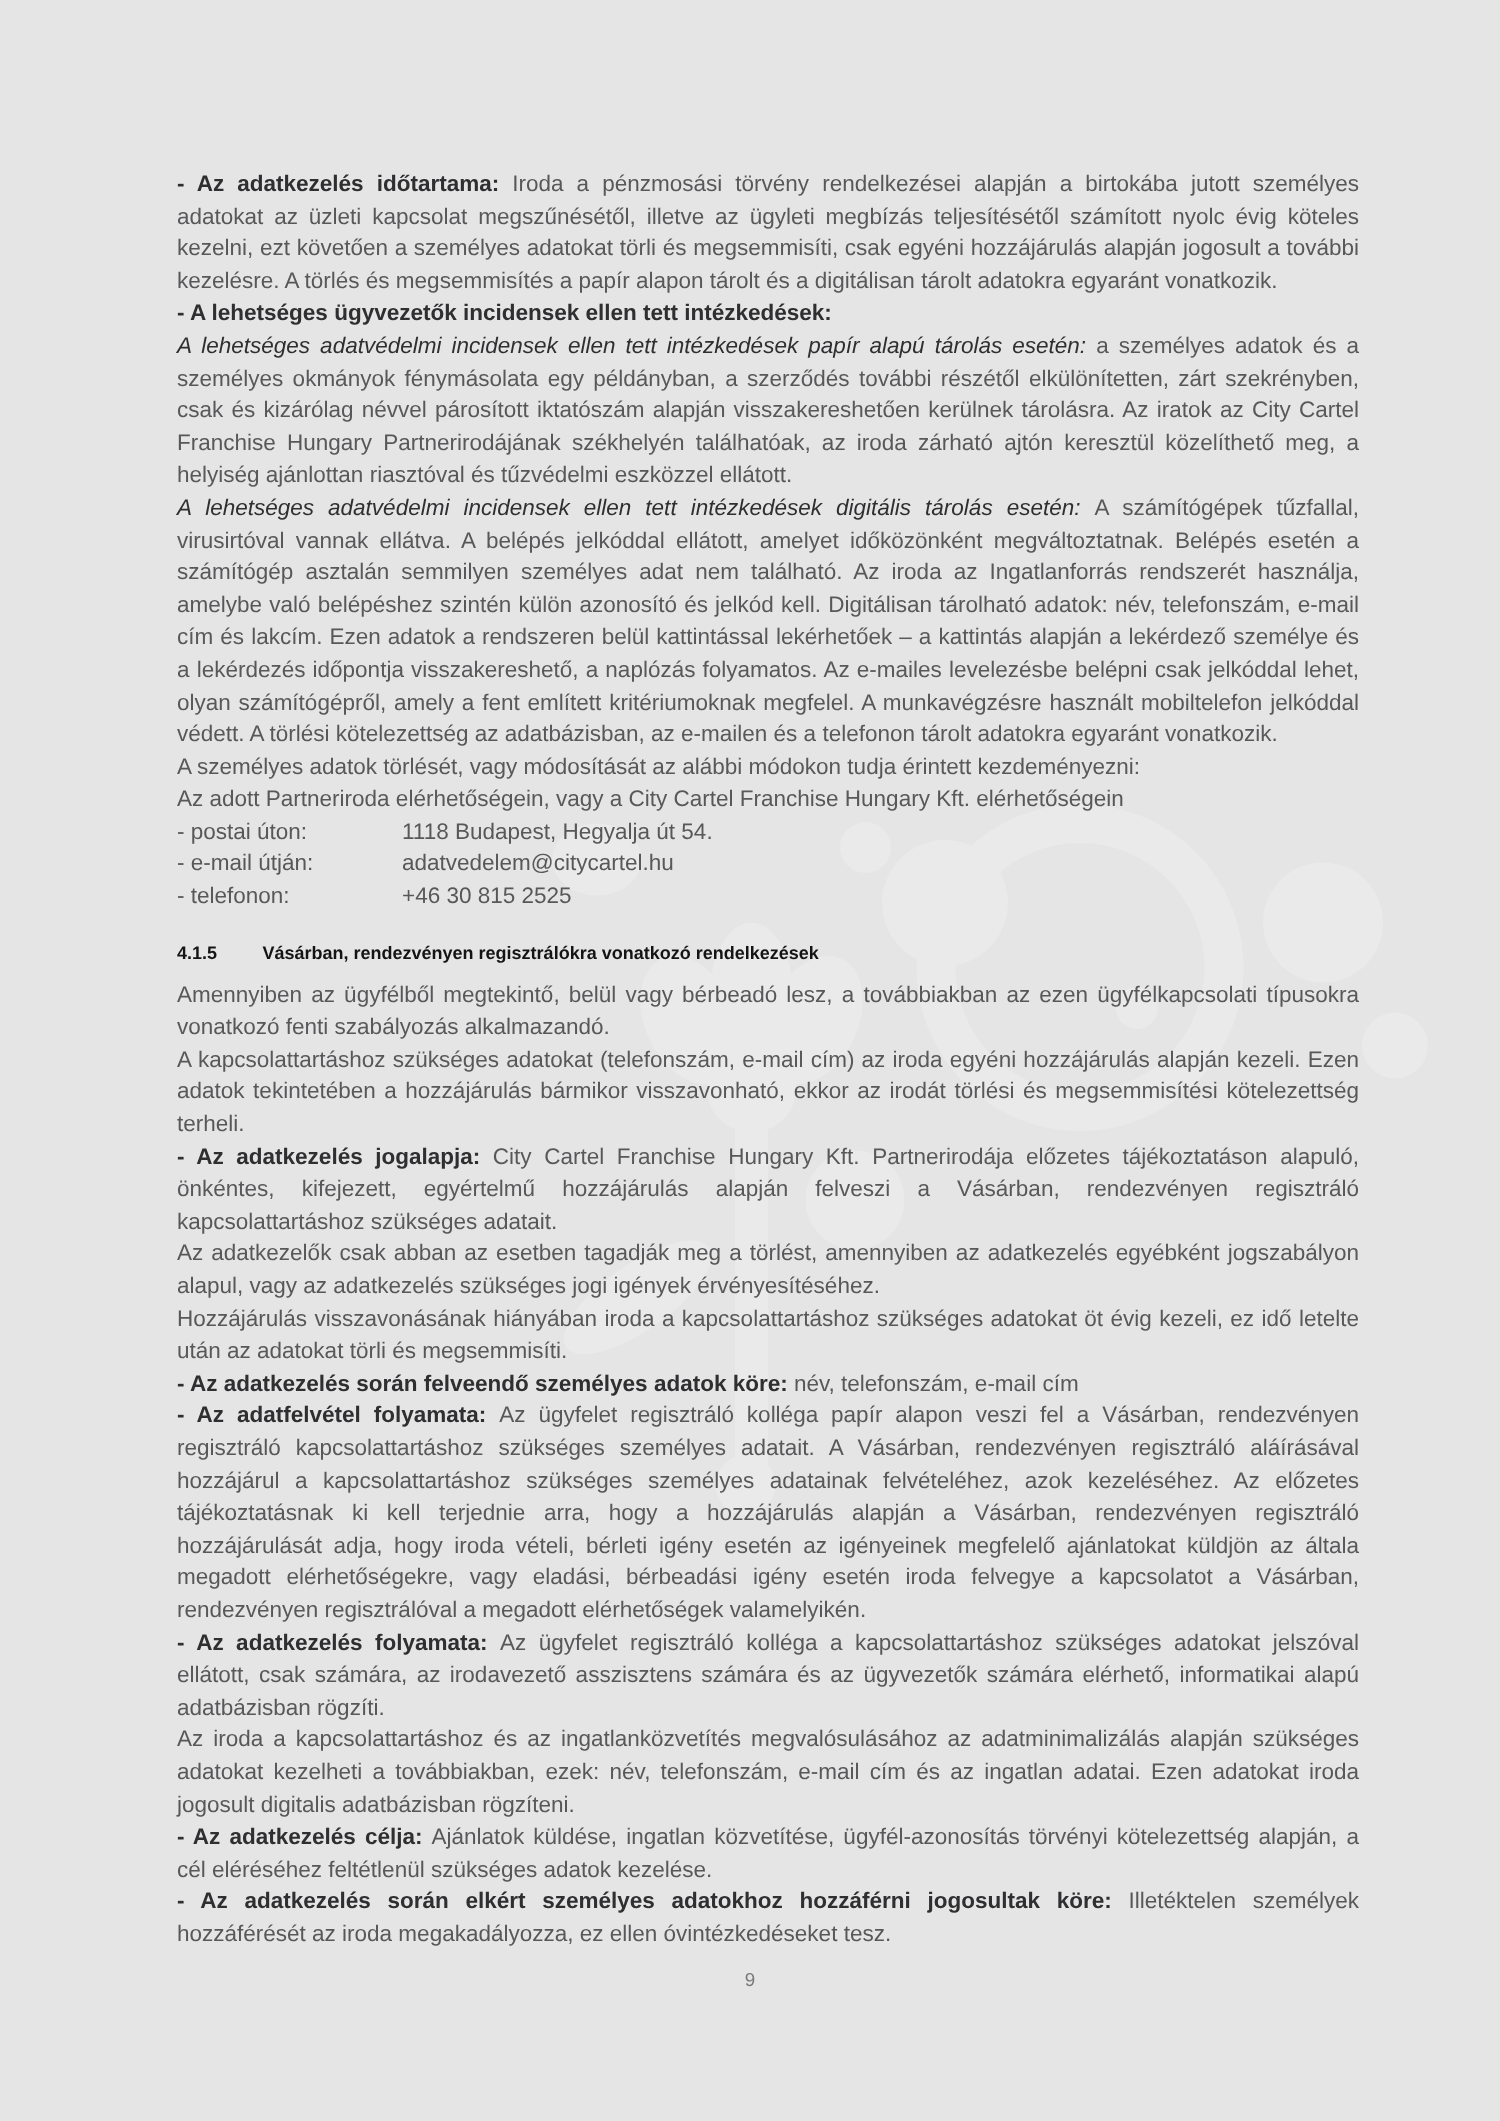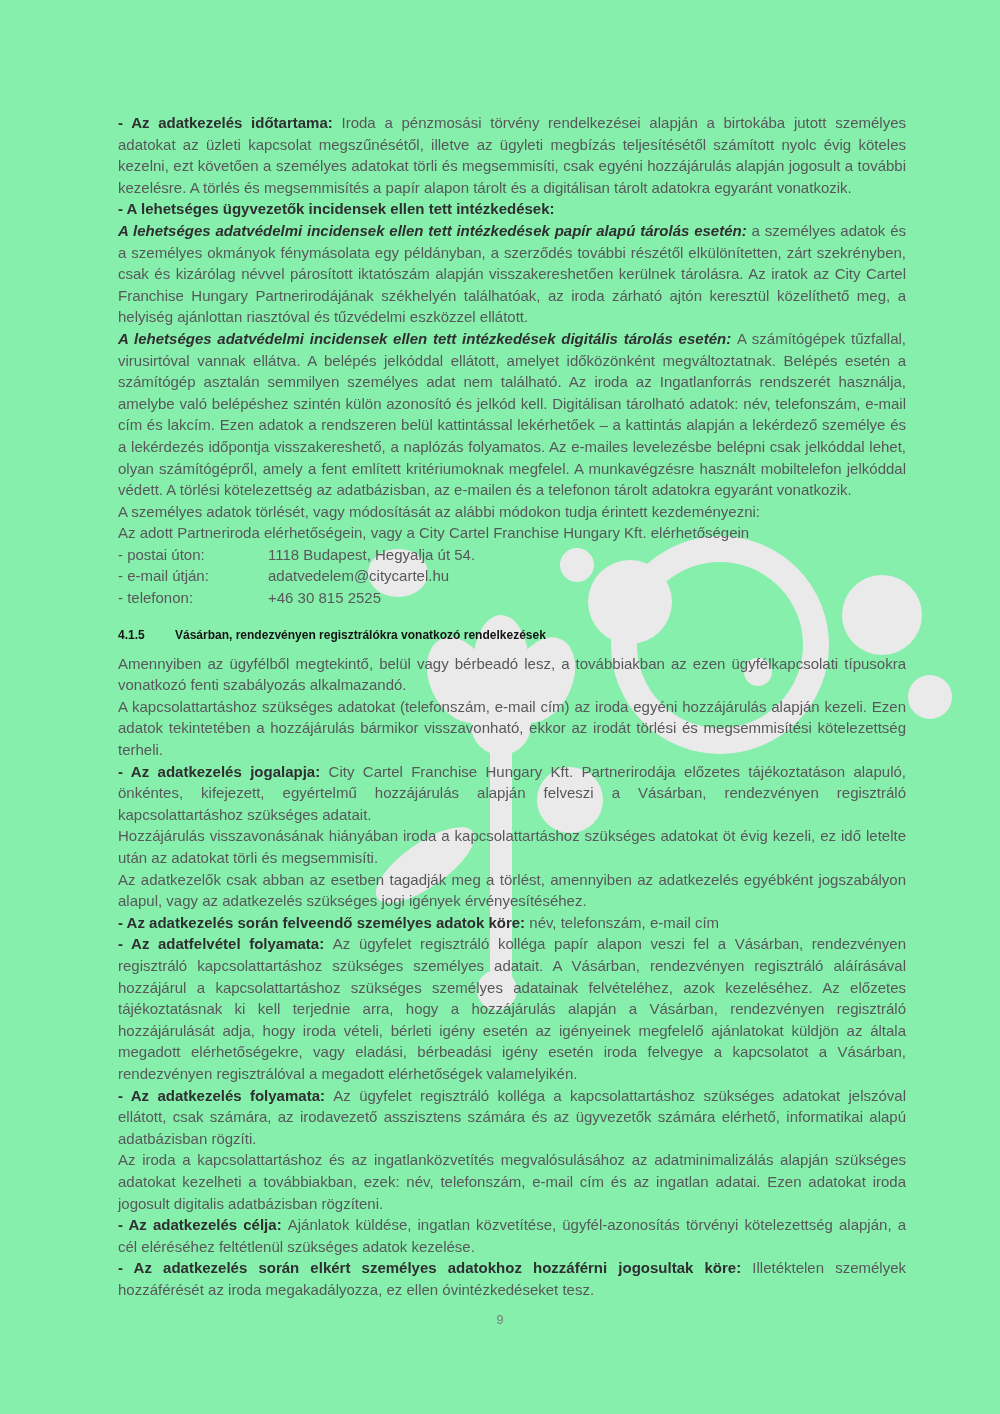--- a/index.html
+++ b/index.html
@@ -2,40 +2,40 @@
 <html style="--body-text: #58585a; --emphasis-text: #2f2f31; --heading-text: #141414; --watermark: #eaeaea; --page-number: #7a7a7a;"><head>
 <meta charset="utf-8">
 <style>
   html, body { margin: 0; padding: 0; }
   body {
     width: 1000px; height: 1414px;
     background: #ffffff;
     font-family: "Liberation Sans", "DejaVu Sans", sans-serif;
     position: relative;
   }
-  .page { position: absolute; inset: 0; overflow: hidden; background: #86efac; }
+  .page { position: absolute; inset: 0; overflow: hidden; background: #e5e5e5; }
 
   .watermark {
     position: absolute; left: 330px; top: 425px;
     width: 640px; height: 600px;
     pointer-events: none;
   }
   .wm-fill { fill: var(--watermark, #eaeaea); }
   .wm-stroke { fill: none; stroke: var(--watermark, #eaeaea); }
 
   .content {
     position: absolute; left: 118px; top: 112px; width: 788px;
     color: var(--body-text, #58585a);
     font-size: 15px; line-height: 21.6px;
     text-align: justify;
   }
   .para { margin: 0; padding: 0; }
   .run-normal { font-weight: 400; font-style: normal; }
   .run-bold { font-weight: 700; color: var(--emphasis-text, #2f2f31); }
-  .run-bolditalic { font-weight: 700; font-style: italic; color: var(--emphasis-text, #2f2f31); }
+  .run-bolditalic { font-weight: 400; font-style: italic; color: var(--emphasis-text, #2f2f31); }
 
   .contact-row { display: flex; text-align: left; }
   .contact-label { flex: 0 0 150px; }
   .contact-value { flex: 1; }
 
   .heading {
     margin: 15px 0 7px 0;
     font-size: 12px; font-weight: 700;
     color: var(--heading-text, #141414);
     text-align: left; line-height: 22px;
@@ -91,22 +91,22 @@
         <span class="contact-value">adatvedelem@citycartel.hu</span>
       </div>
       <div class="contact-row">
         <span class="contact-label">- telefonon:</span>
         <span class="contact-value">+46 30 815 2525</span>
       </div>
       <div class="heading"><span class="hnum">4.1.5</span><span>Vásárban, rendezvényen regisztrálókra vonatkozó rendelkezések</span></div>
       <p class="para"><span class="run-normal">Amennyiben az ügyfélből megtekintő, belül vagy bérbeadó lesz, a továbbiakban az ezen ügyfélkapcsolati típusokra vonatkozó fenti szabályozás alkalmazandó.</span></p>
       <p class="para"><span class="run-normal">A kapcsolattartáshoz szükséges adatokat (telefonszám, e-mail cím) az iroda egyéni hozzájárulás alapján kezeli. Ezen adatok tekintetében a hozzájárulás bármikor visszavonható, ekkor az irodát törlési és megsemmisítési kötelezettség terheli.</span></p>
       <p class="para"><span class="run-bold">- Az adatkezelés jogalapja: </span><span class="run-normal">City Cartel Franchise Hungary Kft. Partnerirodája előzetes tájékoztatáson alapuló, önkéntes, kifejezett, egyértelmű hozzájárulás alapján felveszi a Vásárban, rendezvényen regisztráló kapcsolattartáshoz szükséges adatait.</span></p>
+      <p class="para"><span class="run-normal">Az adatkezelők csak abban az esetben tagadják meg a törlést, amennyiben az adatkezelés egyébként jogszabályon alapul, vagy az adatkezelés szükséges jogi igények érvényesítéséhez.</span></p>
       <p class="para"><span class="run-normal">Hozzájárulás visszavonásának hiányában iroda a kapcsolattartáshoz szükséges adatokat öt évig kezeli, ez idő letelte után az adatokat törli és megsemmisíti.</span></p>
-      <p class="para"><span class="run-normal">Az adatkezelők csak abban az esetben tagadják meg a törlést, amennyiben az adatkezelés egyébként jogszabályon alapul, vagy az adatkezelés szükséges jogi igények érvényesítéséhez.</span></p>
       <p class="para"><span class="run-bold">- Az adatkezelés során felveendő személyes adatok köre: </span><span class="run-normal">név, telefonszám, e-mail cím</span></p>
       <p class="para"><span class="run-bold">- Az adatfelvétel folyamata: </span><span class="run-normal">Az ügyfelet regisztráló kolléga papír alapon veszi fel a Vásárban, rendezvényen regisztráló kapcsolattartáshoz szükséges személyes adatait. A Vásárban, rendezvényen regisztráló aláírásával hozzájárul a kapcsolattartáshoz szükséges személyes adatainak felvételéhez, azok kezeléséhez. Az előzetes tájékoztatásnak ki kell terjednie arra, hogy a hozzájárulás alapján a Vásárban, rendezvényen regisztráló hozzájárulását adja, hogy iroda vételi, bérleti igény esetén az igényeinek megfelelő ajánlatokat küldjön az általa megadott elérhetőségekre, vagy eladási, bérbeadási igény esetén iroda felvegye a kapcsolatot a Vásárban, rendezvényen regisztrálóval a megadott elérhetőségek valamelyikén.</span></p>
       <p class="para"><span class="run-bold">- Az adatkezelés folyamata: </span><span class="run-normal">Az ügyfelet regisztráló kolléga a kapcsolattartáshoz szükséges adatokat jelszóval ellátott, csak számára, az irodavezető asszisztens számára és az ügyvezetők számára elérhető, informatikai alapú adatbázisban rögzíti.</span></p>
       <p class="para"><span class="run-normal">Az iroda a kapcsolattartáshoz és az ingatlanközvetítés megvalósulásához az adatminimalizálás alapján szükséges adatokat kezelheti a továbbiakban, ezek: név, telefonszám, e-mail cím és az ingatlan adatai. Ezen adatokat iroda jogosult digitalis adatbázisban rögzíteni.</span></p>
       <p class="para"><span class="run-bold">- Az adatkezelés célja: </span><span class="run-normal">Ajánlatok küldése, ingatlan közvetítése, ügyfél-azonosítás törvényi kötelezettség alapján, a cél eléréséhez feltétlenül szükséges adatok kezelése.</span></p>
       <p class="para"><span class="run-bold">- Az adatkezelés során elkért személyes adatokhoz hozzáférni jogosultak köre: </span><span class="run-normal">Illetéktelen személyek hozzáférését az iroda megakadályozza, ez ellen óvintézkedéseket tesz.</span></p>
     </div>
 
   <div class="page-number">9</div>
 </div>

